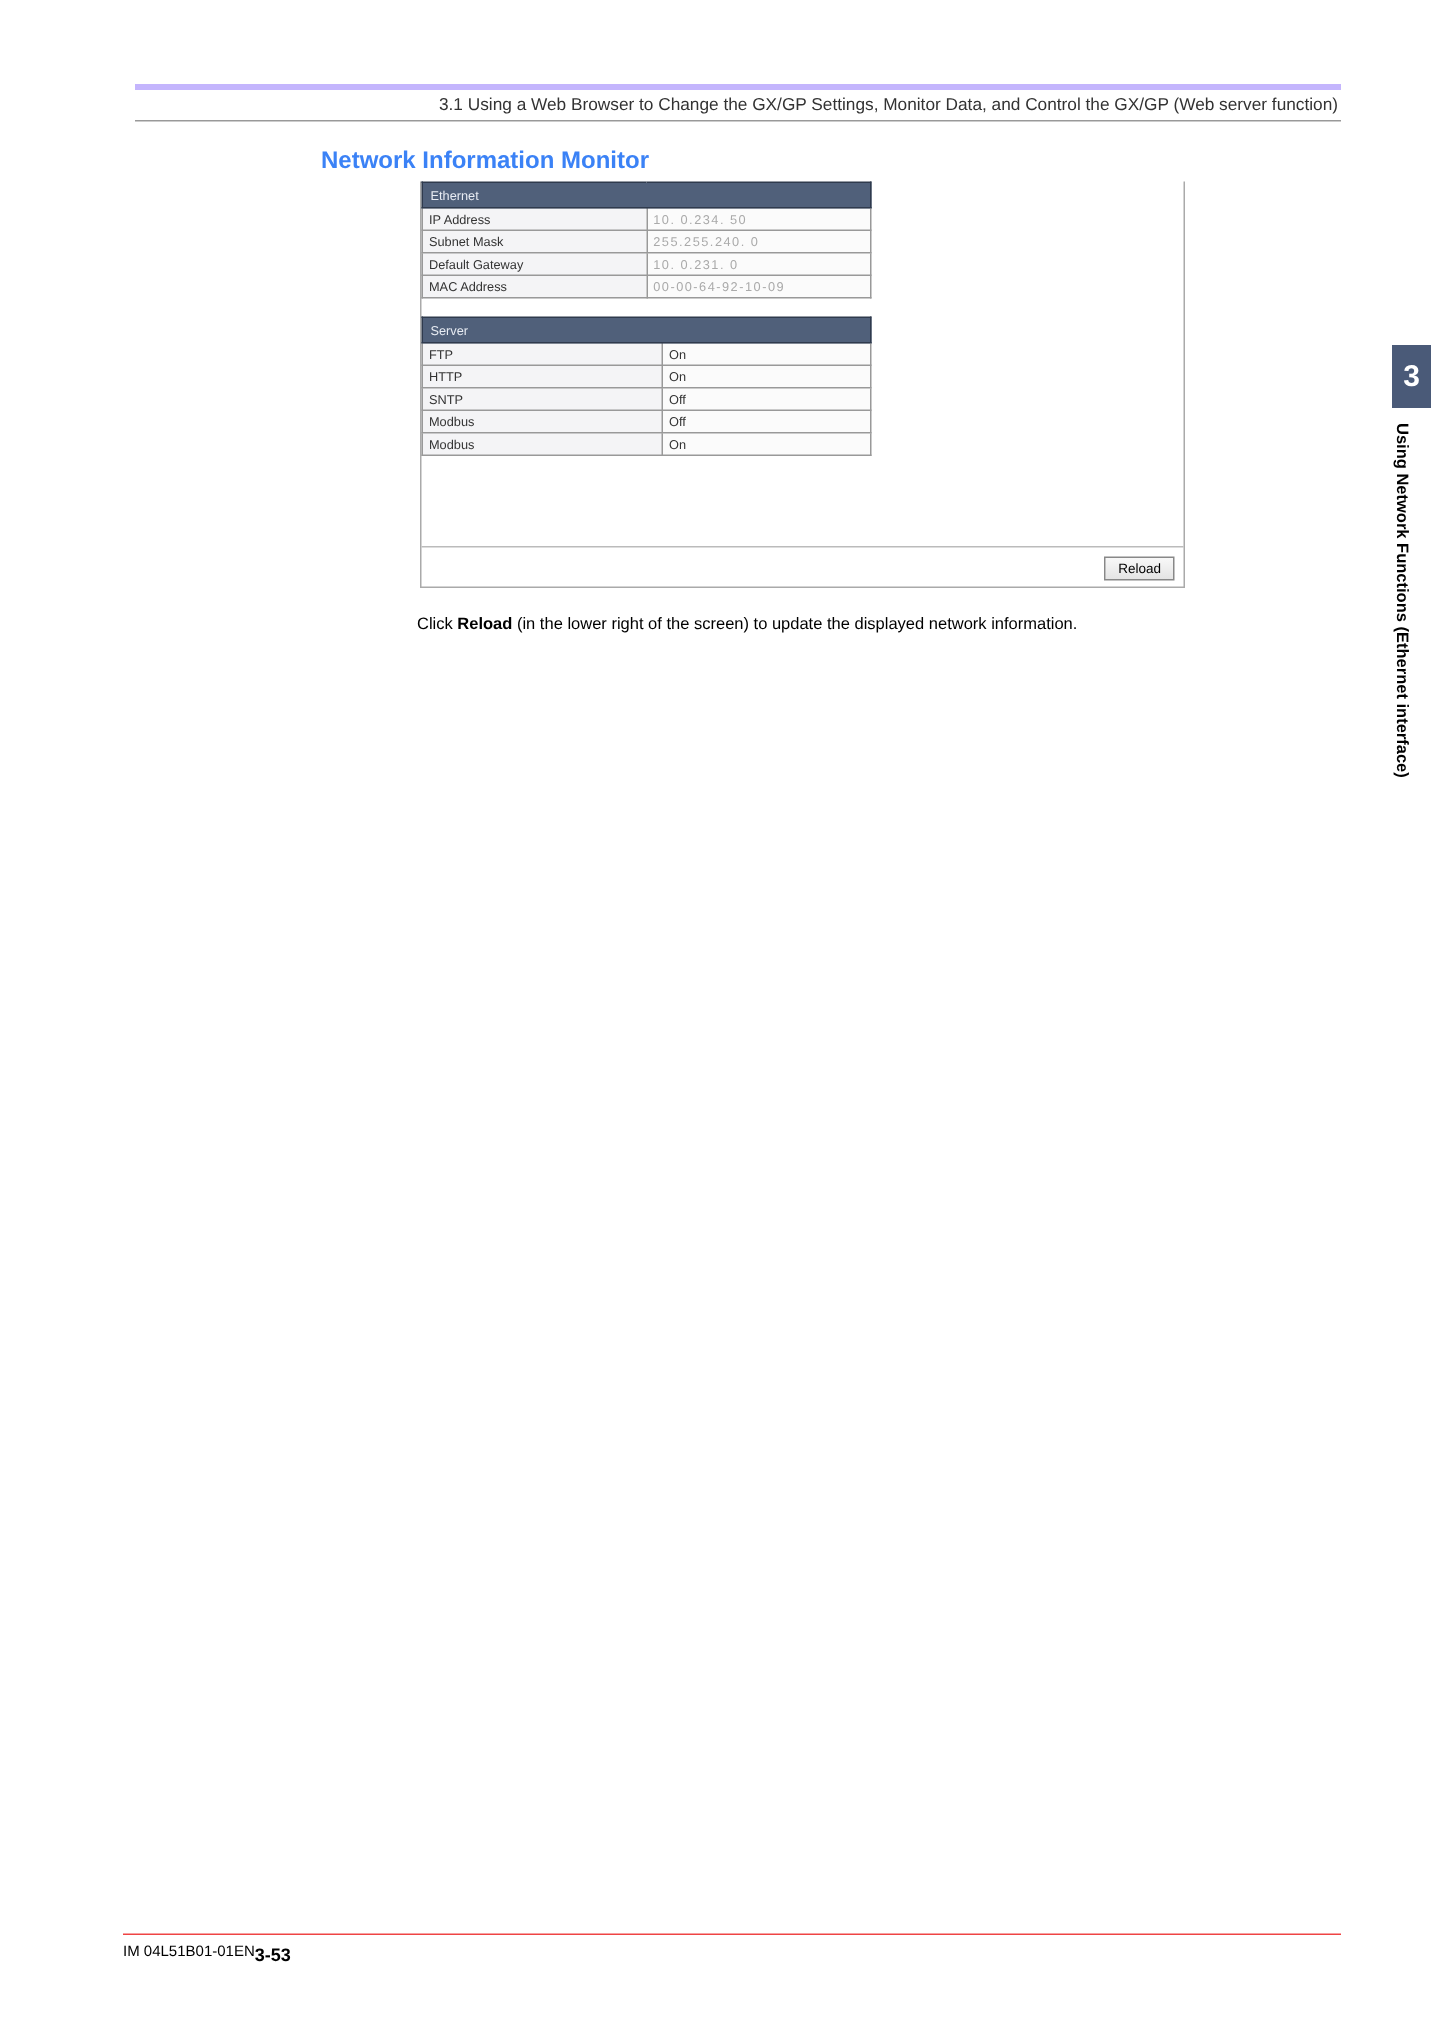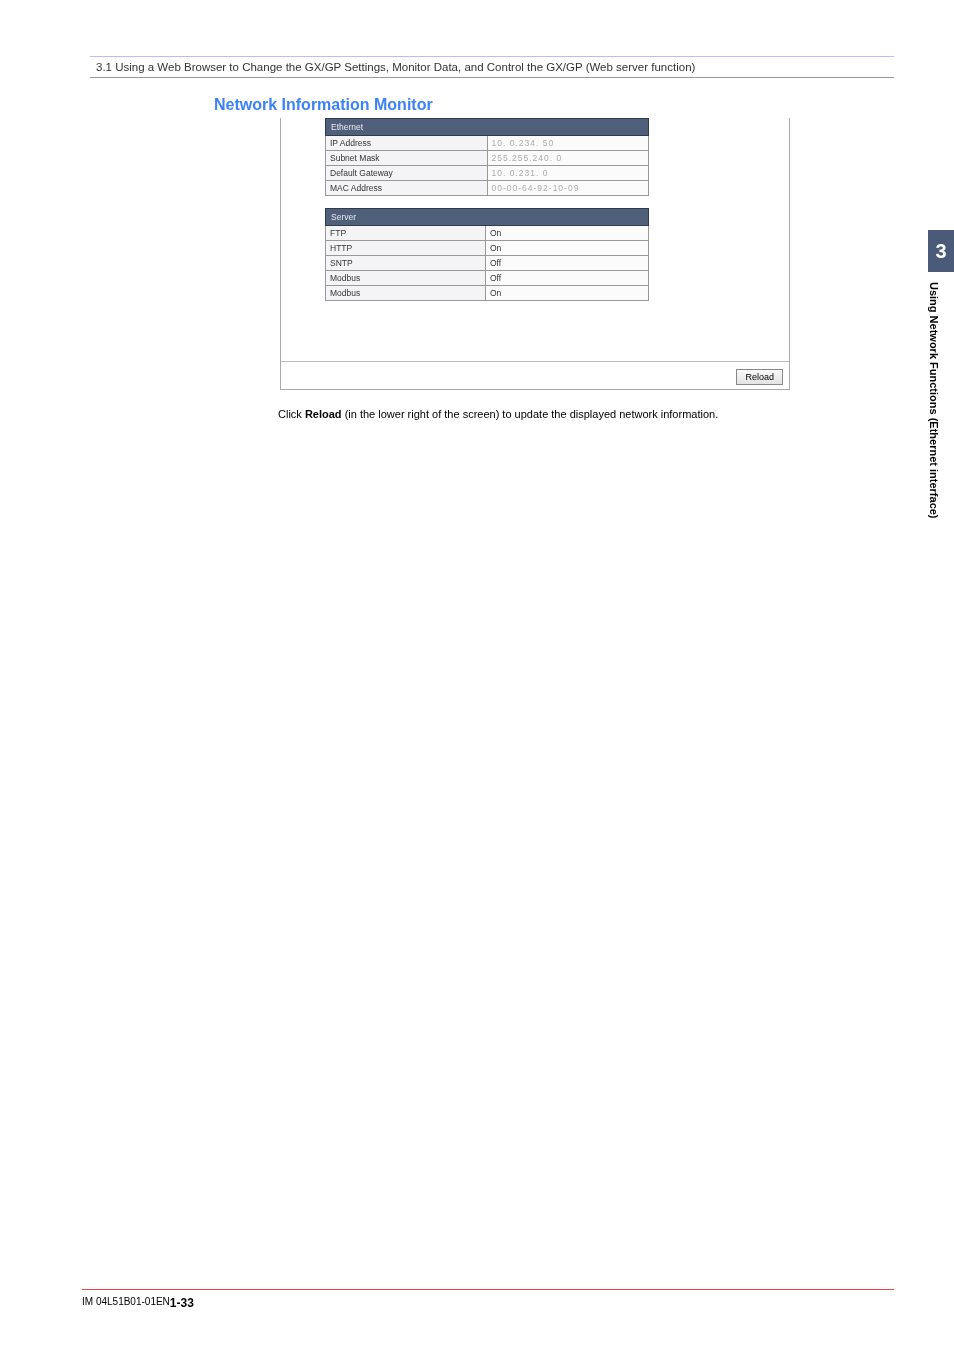--- a/index.html
+++ b/index.html
@@ -13,45 +13,44 @@
   }
   .page {
     padding: 56px 60px 40px 90px;
     position: relative;
     height: 100%;
   }
   .breadcrumb {
     font-size: 11.5px;
     color: #333;
     border-bottom: 1px solid #999;
-    border-top: 1px solid #c4b5fd;
+    border-top: 4px solid #c4b5fd;
     padding: 4px 2px 4px 6px;
     margin-bottom: 18px;
-    text-align: left;
+    text-align: right;
   }
   h2.section-title {
     font-size: 16px;
     font-weight: bold;
     color: #3b82f6;
     margin: 0 0 4px 124px;
   }
   .intro {
     font-size: 12.2px;
     margin: 0 0 6px 188px;
     color: #000;
   }
   .panel-wrap {
     margin-left: 190px;
     width: 510px;
     border: 1px solid #aaa;
     border-top: none;
   }
   .tables-area {
-    width: 324px;
-    margin-left: 44px;
+    width: 300px;
   }
   table.info {
     border-collapse: collapse;
     width: 100%;
     font-size: 8.5px;
     table-layout: fixed;
   }
   table.info th.header {
     background: #50607a;
     color: #e8ecf3;
@@ -214,15 +213,15 @@
     <span>Click </span><b>Reload</b><span> (in the lower right of the screen) to update the displayed network information.</span>
   </div>
 
   <div class="sidetab">
     <div class="chapnum-box">3</div>
     <div class="sidetext">Using Network Functions (Ethernet interface)</div>
   </div>
 
   <div class="footer">
     <span>IM 04L51B01-01EN</span>
-    <span class="pageno">1-33</span>
+    <span class="pageno">3-53</span>
   </div>
 </div>
 
 </body></html>

